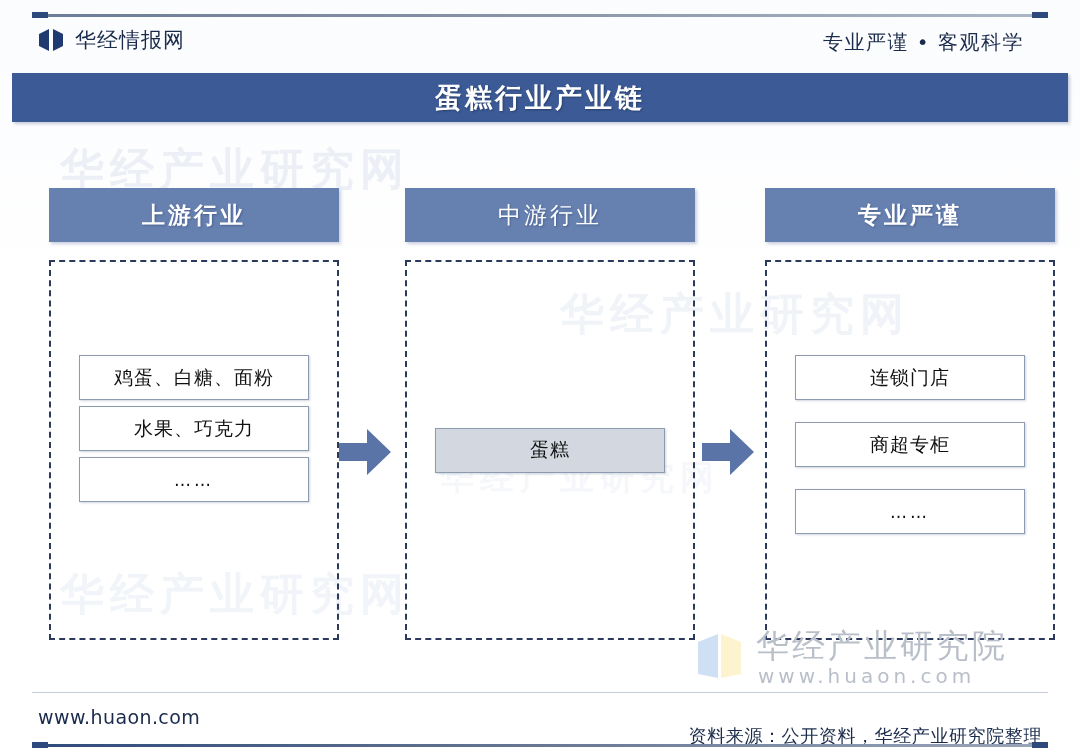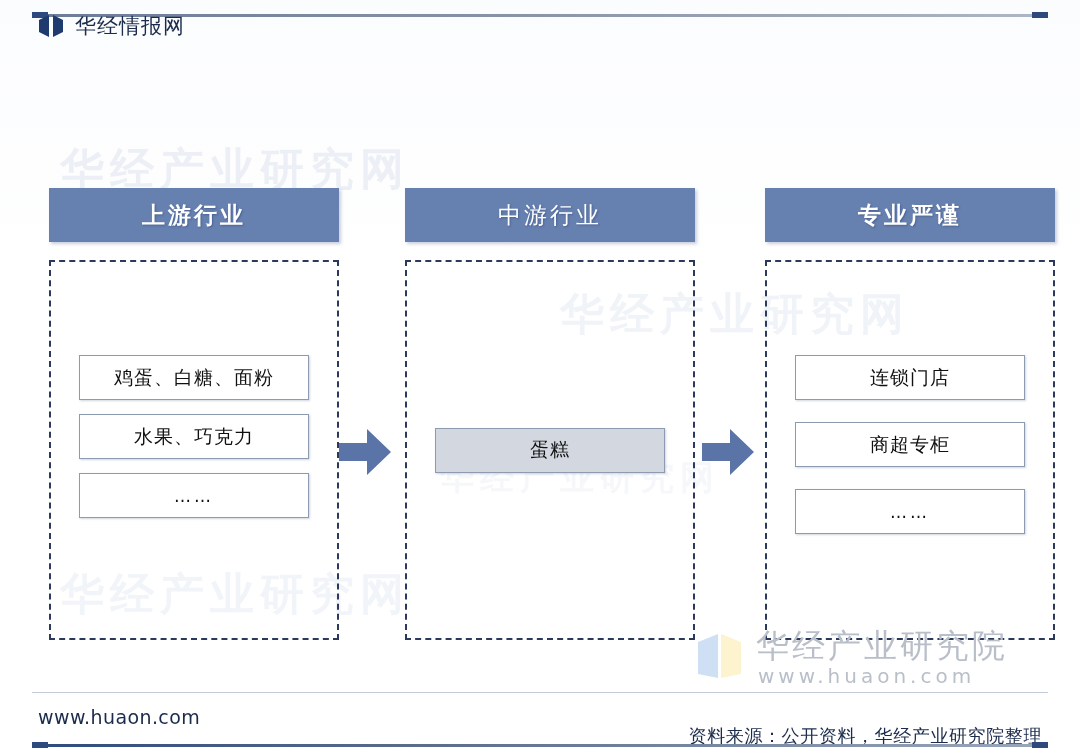--- a/index.html
+++ b/index.html
@@ -47,21 +47,21 @@
     top: 12px;
     width: 16px;
     height: 6px;
     background: #2e4a7d;
   }
 
   
   .masthead {
     position: absolute;
     left: 0;
-    top: 6px;
+    top: 20px;
     width: 1062px;
     height: 50px;
   }
   .brand {
     position: absolute;
     left: 38px;
     top: 6px;
     display: flex;
     align-items: center;
     gap: 11px;
@@ -169,21 +169,21 @@
   .col-body {
     margin-top: 18px;
     height: 380px;
     border: 2px dashed #2b3a5c;
     box-sizing: border-box;
     position: relative;
     display: flex;
     flex-direction: column;
     align-items: center;
   }
-  .col-body-up    { justify-content: flex-start; padding-top: 93px; gap: 14px; }
+  .col-body-up    { justify-content: flex-start; padding-top: 93px; gap: 6px; }
   .col-body-mid   { justify-content: center; }
   .col-body-down  { justify-content: flex-start; padding-top: 93px; gap: 22px; }
 
   .node {
     width: 230px;
     height: 45px;
     background: #ffffff;
     border: 1px solid #8d9bb0;
     box-sizing: border-box;
     display: flex;
@@ -318,22 +318,26 @@
   <div class="masthead">
     <div class="brand">
       <span class="brand-mark">
         <svg class="brand-mark" viewBox="0 0 26 24" xmlns="http://www.w3.org/2000/svg">
           <path d="M11 1 L11 23 L1 18 L1 6 Z" fill="#1f3a6e"></path>
           <path d="M15 1 L15 23 L25 18 L25 6 Z" fill="#1f3a6e"></path>
         </svg>
       </span>
       <span class="brand-name">华经情报网</span>
     </div>
+    <div class="tagline">专业严谨 • 客观科学</div>
   </div>
 
+  <div class="title-bar">
+    <span class="title-bar-text">蛋糕行业产业链</span>
+  </div>
 
   <div class="bg-wm bg-wm-1">华经产业研究网</div>
   <div class="bg-wm bg-wm-2">华经产业研究网</div>
   <div class="bg-wm bg-wm-3">华经产业研究网</div>
   <div class="bg-wm bg-wm-4">华经产业研究网</div>
 
   <div class="diagram">
 
     <div class="column col-up">
       <div class="col-head">

